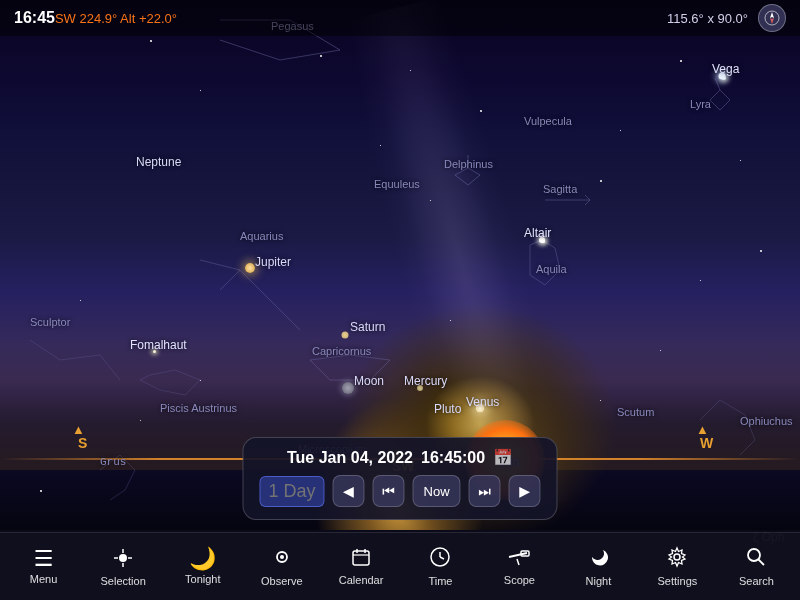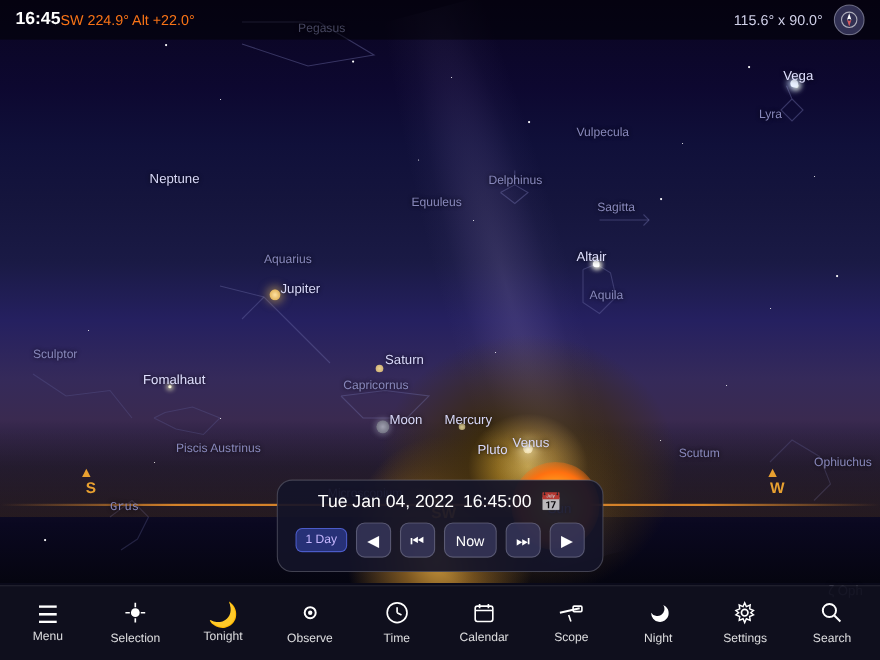--- a/index.html
+++ b/index.html
@@ -175,39 +175,39 @@
       min-width: 280px;
     }
     .datetime-row {
       display: flex;
       align-items: center;
       justify-content: center;
       gap: 8px;
       margin-bottom: 8px;
       color: white;
       font-size: 16px;
-      font-weight: 400;
+      font-weight: 700;
     }
     .calendar-icon-btn {
       cursor: pointer;
       color: rgba(255,255,255,0.7);
       font-size: 16px;
     }
     .controls-row {
       display: flex;
       align-items: center;
       gap: 8px;
       justify-content: center;
     }
     .step-select {
       background: rgba(60,80,200,0.5);
       border: 1px solid rgba(100,120,255,0.6);
       border-radius: 6px;
-      color: #c4b5fd;
-      font-size: 11px;
+      color: #737373;
+      font-size: 18px;
       padding: 4px 8px;
       cursor: pointer;
     }
     .ctrl-btn {
       width: 32px;
       height: 32px;
       border-radius: 8px;
       background: rgba(60,60,100,0.7);
       border: 1px solid rgba(255,255,255,0.2);
       color: white;
@@ -441,41 +441,41 @@
     <div class="nav-icon">
       <svg width="22" height="22" viewBox="0 0 22 22" fill="none">
         <circle cx="11" cy="11" r="5" stroke="white" stroke-width="1.8" fill="none"></circle>
         <circle cx="11" cy="11" r="2" fill="white"></circle>
       </svg>
     </div>
     <div class="nav-label">Observe</div>
   </div>
   <div class="nav-item">
     <div class="nav-icon">
-      <svg width="22" height="22" viewBox="0 0 22 22" fill="none">
-        <circle cx="11" cy="11" r="9" stroke="white" stroke-width="1.5" fill="none"></circle>
-        <line x1="11" y1="6" x2="11" y2="11" stroke="white" stroke-width="1.5"></line>
-        <line x1="11" y1="11" x2="15" y2="13" stroke="white" stroke-width="1.5"></line>
-      </svg>
-    </div>
-    <div class="nav-label">Time</div>
-  </div>
-  <div class="nav-item">
-    <div class="nav-icon">
       <svg width="20" height="20" viewBox="0 0 20 20" fill="none">
         <rect x="2" y="4" width="16" height="14" rx="2" stroke="white" stroke-width="1.5" fill="none"></rect>
         <line x1="2" y1="8" x2="18" y2="8" stroke="white" stroke-width="1.2"></line>
         <line x1="6" y1="2" x2="6" y2="6" stroke="white" stroke-width="1.5"></line>
         <line x1="14" y1="2" x2="14" y2="6" stroke="white" stroke-width="1.5"></line>
       </svg>
     </div>
     <div class="nav-label">Calendar</div>
   </div>
   <div class="nav-item">
     <div class="nav-icon">
+      <svg width="22" height="22" viewBox="0 0 22 22" fill="none">
+        <circle cx="11" cy="11" r="9" stroke="white" stroke-width="1.5" fill="none"></circle>
+        <line x1="11" y1="6" x2="11" y2="11" stroke="white" stroke-width="1.5"></line>
+        <line x1="11" y1="11" x2="15" y2="13" stroke="white" stroke-width="1.5"></line>
+      </svg>
+    </div>
+    <div class="nav-label">Time</div>
+  </div>
+  <div class="nav-item">
+    <div class="nav-icon">
       <svg width="24" height="20" viewBox="0 0 24 20" fill="none">
         <line x1="2" y1="10" x2="20" y2="6" stroke="white" stroke-width="2"></line>
         <rect x="14" y="4" width="8" height="5" rx="1" stroke="white" stroke-width="1.5" fill="none"></rect>
         <line x1="10" y1="12" x2="12" y2="18" stroke="white" stroke-width="1.5"></line>
       </svg>
     </div>
     <div class="nav-label">Scope</div>
   </div>
   <div class="nav-item">
     <div class="nav-icon">

